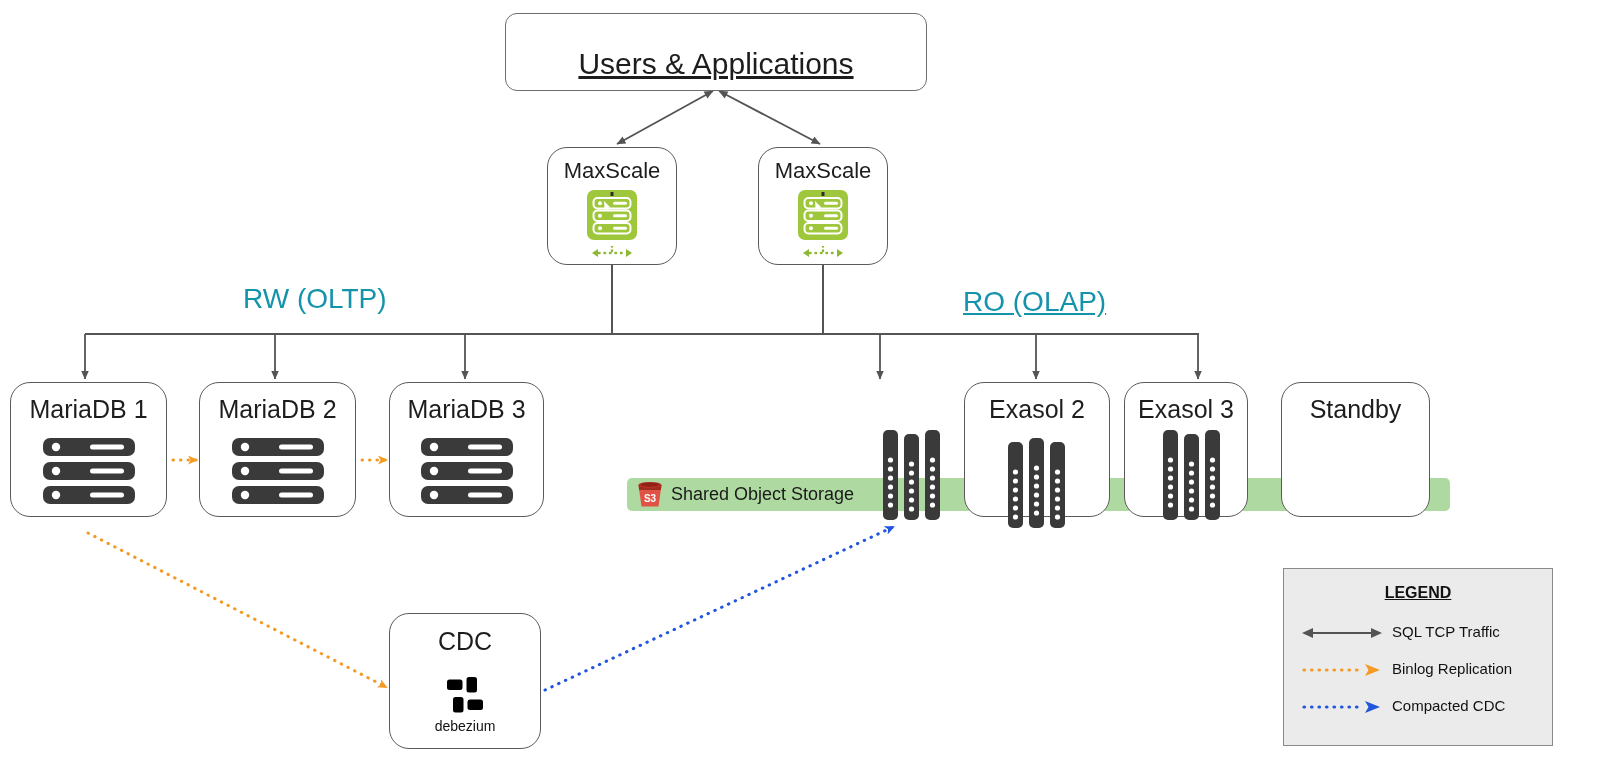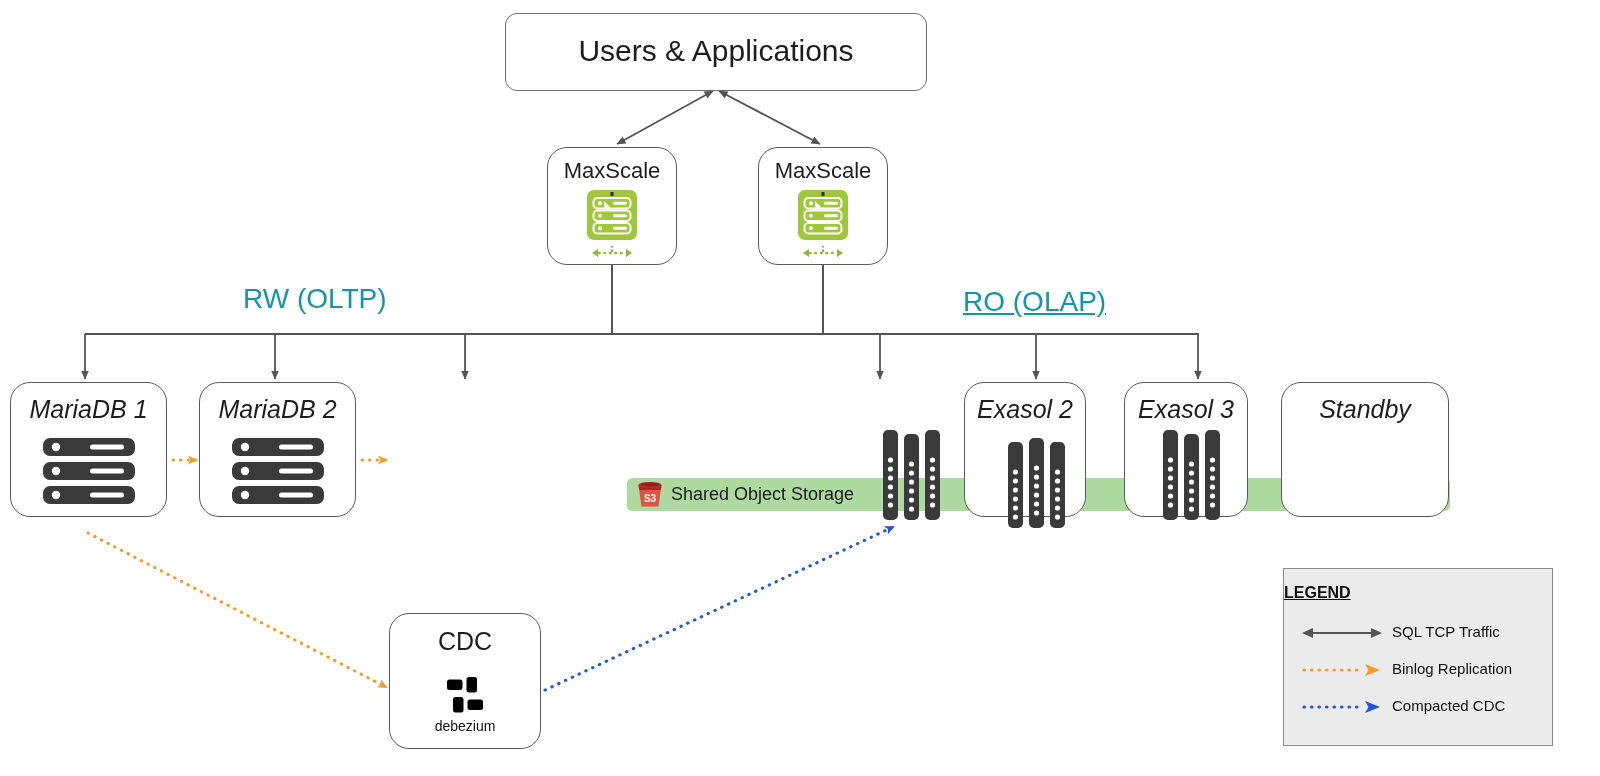--- a/index.html
+++ b/index.html
@@ -46,22 +46,23 @@
     color: #1d1d1d;
   }
 
   
   #users-node {
     left: 505px; top: 13px; width: 422px; height: 78px;
     border-radius: 12px;
     border-color: #6e6e6e;
   }
   #users-node .title {
-    top: 20px;
+    top: 33px;
     font-size: 30px;
+    text-decoration: underline;
   }
 
   
   .maxscale-node { width: 130px; height: 118px; top: 147px; }
   #maxscale-1 { left: 547px; }
   #maxscale-2 { left: 758px; }
   .maxscale-node .title { top: 10px; font-size: 22px; }
 
   .ms-icon {
     position: absolute;
@@ -76,29 +77,29 @@
   .ms-arrow {
     position: absolute;
     left: 50%;
     transform: translateX(-50%);
     top: 98px;
     width: 58px;
     height: 14px;
   }
 
   
-  .db-node { top: 382px; height: 135px; font-style: italic; }
+  .db-node { top: 382px; height: 135px; }
   .db-node .title { top: 12px; font-size: 25px; }
   #mariadb-1 { left: 10px; width: 157px; }
   #mariadb-2 { left: 199px; width: 157px; padding-left: 36px; }
   #mariadb-3 { left: 389px; width: 155px; }
   #exasol-1 { left: 810px; width: 146px; }
-  #exasol-2 { left: 964px; width: 122px; }
+  #exasol-2 { left: 964px; width: 146px; }
   #exasol-3 { left: 1124px; width: 124px; }
-  #standby  { left: 1281px; width: 168px; padding-left: 41px; }
+  #standby  { left: 1281px; width: 149px; padding-left: 41px; }
 
   .maria-icon {
     position: absolute;
     left: 50%;
     transform: translateX(-50%);
     top: 55px;
     width: 92px;
     height: 66px;
   }
   .exa-icon {
@@ -180,21 +181,21 @@
     height: 178px;
     box-sizing: border-box;
     background: #ebebeb;
     border: 1.4px solid #8a8a8a;
     z-index: 4;
   }
   #legend .legend-title {
     position: absolute;
     left: 0; right: 0;
     top: 15px;
-    text-align: left;
+    text-align: center;
     font-size: 16px;
     font-weight: bold;
     text-decoration: underline;
     color: #111;
   }
   .legend-row {
     position: absolute;
     left: 0;
     width: 270px;
     height: 26px;
@@ -352,20 +353,36 @@
         <circle cx="13" cy="9" r="4.2" fill="#ffffff"></circle>
         <circle cx="13" cy="33" r="4.2" fill="#ffffff"></circle>
         <circle cx="13" cy="57" r="4.2" fill="#ffffff"></circle>
         <rect x="47" y="6.5" width="34" height="5" rx="2.5" fill="#ffffff"></rect>
         <rect x="47" y="30.5" width="34" height="5" rx="2.5" fill="#ffffff"></rect>
         <rect x="47" y="54.5" width="34" height="5" rx="2.5" fill="#ffffff"></rect>
       </svg>
     </div>
   </div>
 
+  <div class="node db-node" id="mariadb-3">
+    <div class="title">MariaDB 3</div>
+    <div class="maria-icon">
+      <svg viewBox="0 0 92 66" width="92" height="66" xmlns="http://www.w3.org/2000/svg">
+        <rect x="0" y="0" width="92" height="18" rx="7" fill="#3a3a3a"></rect>
+        <rect x="0" y="24" width="92" height="18" rx="7" fill="#3a3a3a"></rect>
+        <rect x="0" y="48" width="92" height="18" rx="7" fill="#3a3a3a"></rect>
+        <circle cx="13" cy="9" r="4.2" fill="#ffffff"></circle>
+        <circle cx="13" cy="33" r="4.2" fill="#ffffff"></circle>
+        <circle cx="13" cy="57" r="4.2" fill="#ffffff"></circle>
+        <rect x="47" y="6.5" width="34" height="5" rx="2.5" fill="#ffffff"></rect>
+        <rect x="47" y="30.5" width="34" height="5" rx="2.5" fill="#ffffff"></rect>
+        <rect x="47" y="54.5" width="34" height="5" rx="2.5" fill="#ffffff"></rect>
+      </svg>
+    </div>
+  </div>
 
   <div class="exa-icon" style="left:883px; top:430px; transform:none;">
     <svg viewBox="0 0 58 90" width="58" height="90" xmlns="http://www.w3.org/2000/svg">
       <rect x="0" y="0" width="15" height="90" rx="5" fill="#3a3a3a"></rect>
       <rect x="21" y="4" width="15" height="86" rx="5" fill="#3a3a3a"></rect>
       <rect x="42" y="0" width="15" height="90" rx="5" fill="#3a3a3a"></rect>
       <g fill="#ffffff">
         <circle cx="7.5" cy="30" r="2.6"></circle>
           <circle cx="7.5" cy="39" r="2.6"></circle>
         <circle cx="7.5" cy="48" r="2.6"></circle>

